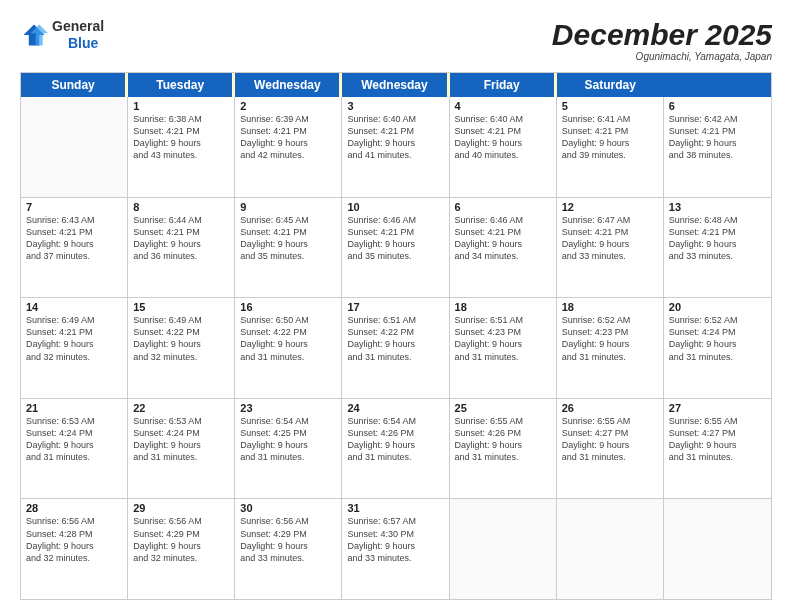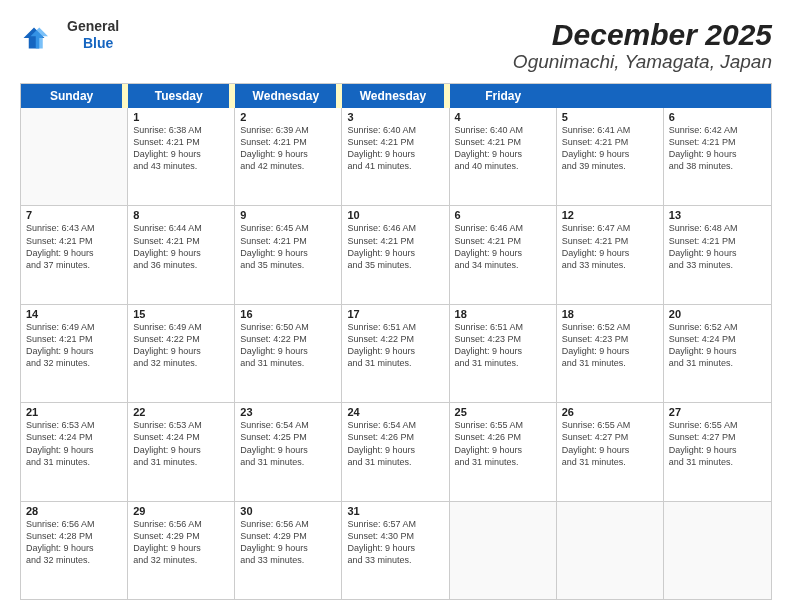--- a/index.html
+++ b/index.html
@@ -18,22 +18,22 @@
       flex-direction: column;
     }
     .header {
       display: flex;
       align-items: flex-start;
       justify-content: space-between;
       margin-bottom: 10px;
     }
     .logo {
       display: flex;
-      align-items: flex-end;
-      gap: 19px;
+      align-items: center;
+      gap: 4px;
     }
     .logo-text {
       font-size: 14px;
       font-weight: bold;
       color: #333;
       line-height: 1.2;
     }
     .logo-blue { color: #1565c0; padding-left: 16px; }
     .logo-icon {
       width: 28px;
@@ -43,41 +43,41 @@
       text-align: right;
       font-style: italic;
     }
     .month-title {
       font-size: 30px;
       font-weight: bold;
       color: #222;
       line-height: 1.1;
     }
     .subtitle {
-      font-size: 19px;
+      font-size: 10px;
       color: #444;
     }
     .calendar {
       flex: 1;
       display: flex;
       flex-direction: column;
       border: 1px solid #ccc;
     }
     .cal-header {
       display: grid;
       grid-template-columns: repeat(7, 1fr);
       background: #1565c0;
     }
     .cal-header-cell {
       color: #fff;
       font-size: 12px;
       font-weight: bold;
       text-align: center;
       padding: 5px 2px;
-      border-right: 6px solid #fef9c3;
+      border-right: 3px solid #fef9c3;
     }
     .cal-header-cell:last-child { border-right: none; }
     .cal-body {
       flex: 1;
       display: flex;
       flex-direction: column;
     }
     .cal-row {
       display: grid;
       grid-template-columns: repeat(7, 1fr);
@@ -130,20 +130,21 @@
     </div>
   </div>
 
   <div class="calendar">
     <div class="cal-header">
     <div class="cal-header-cell">Sunday</div>
         <div class="cal-header-cell">Tuesday</div>
         <div class="cal-header-cell">Wednesday</div>
         <div class="cal-header-cell">Wednesday</div>
         <div class="cal-header-cell">Friday</div>
+        <div class="cal-header-cell">Saturday</div>
       </div>
     <div class="cal-body">
     <div class="cal-row">
           <div class="cal-cell empty"></div>
           <div class="cal-cell">
             <span class="day-num">1</span>
             <span class="cell-line">Sunrise: 6:38 AM</span>
             <span class="cell-line">Sunset: 4:21 PM</span>
             <span class="cell-line">Daylight: 9 hours</span>
             <span class="cell-line">and 43 minutes.</span>

